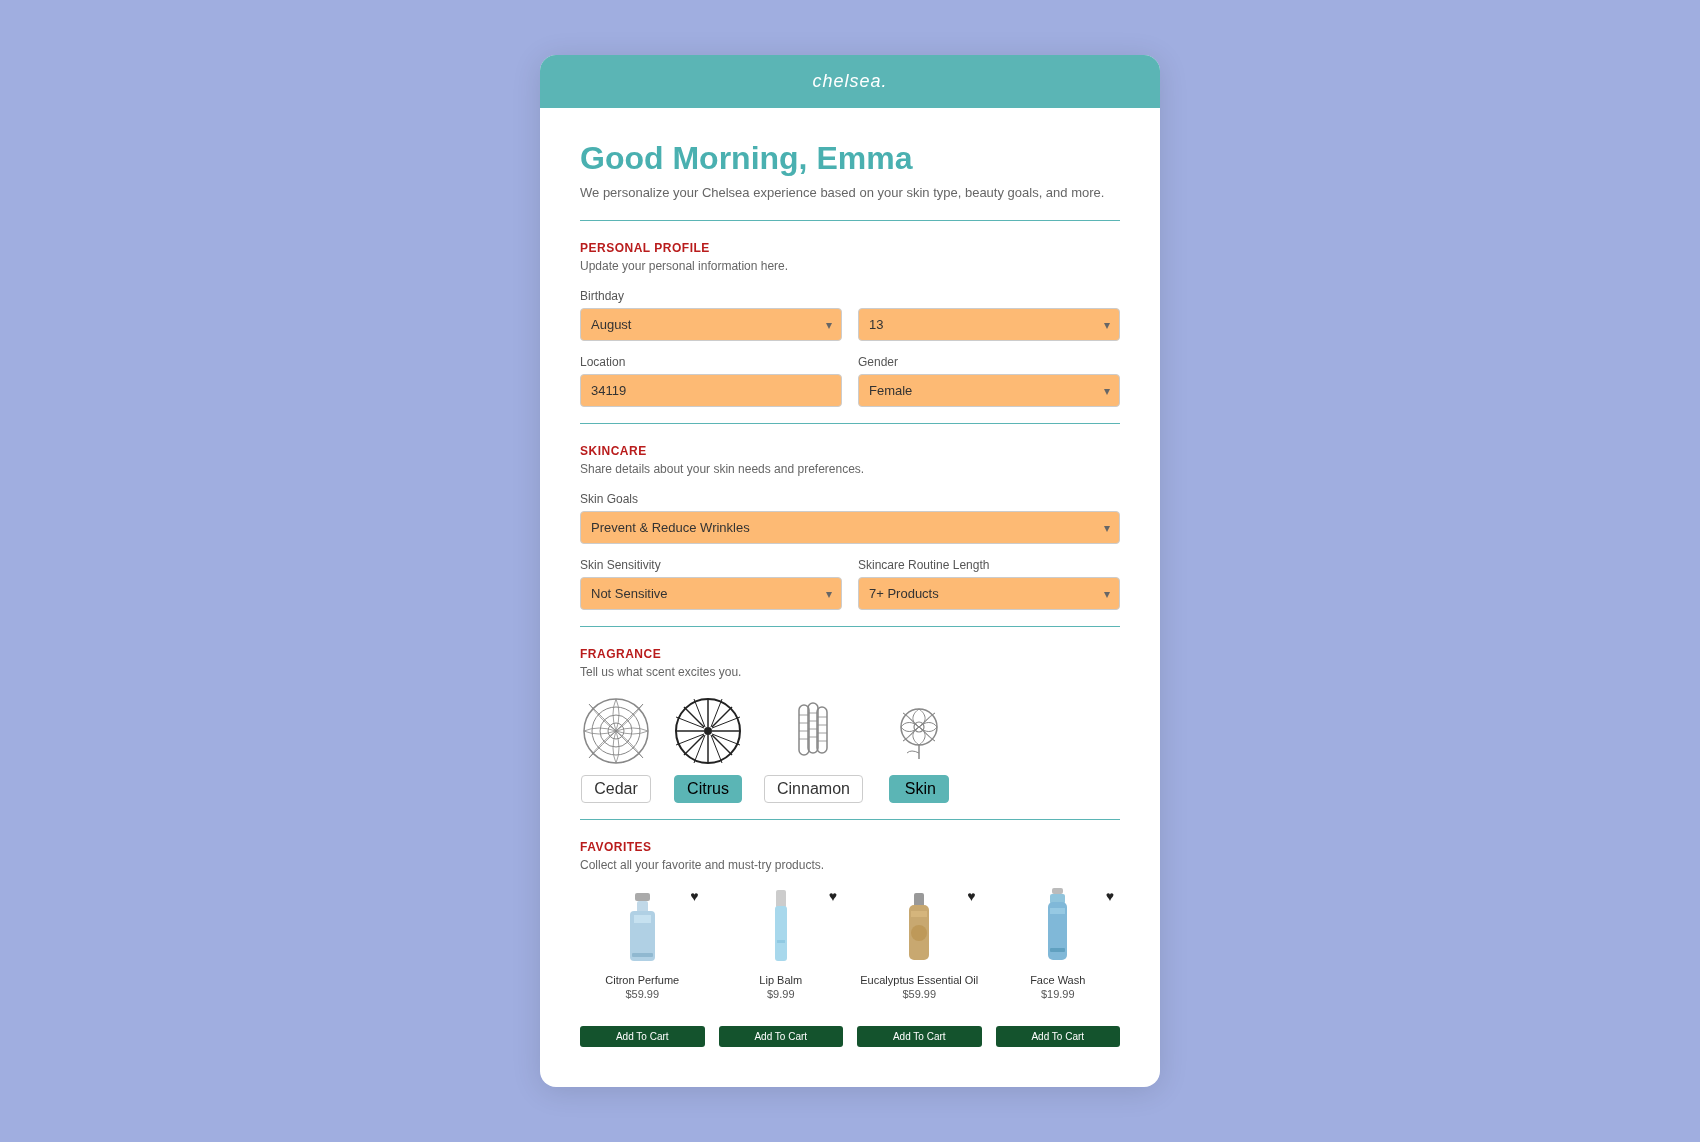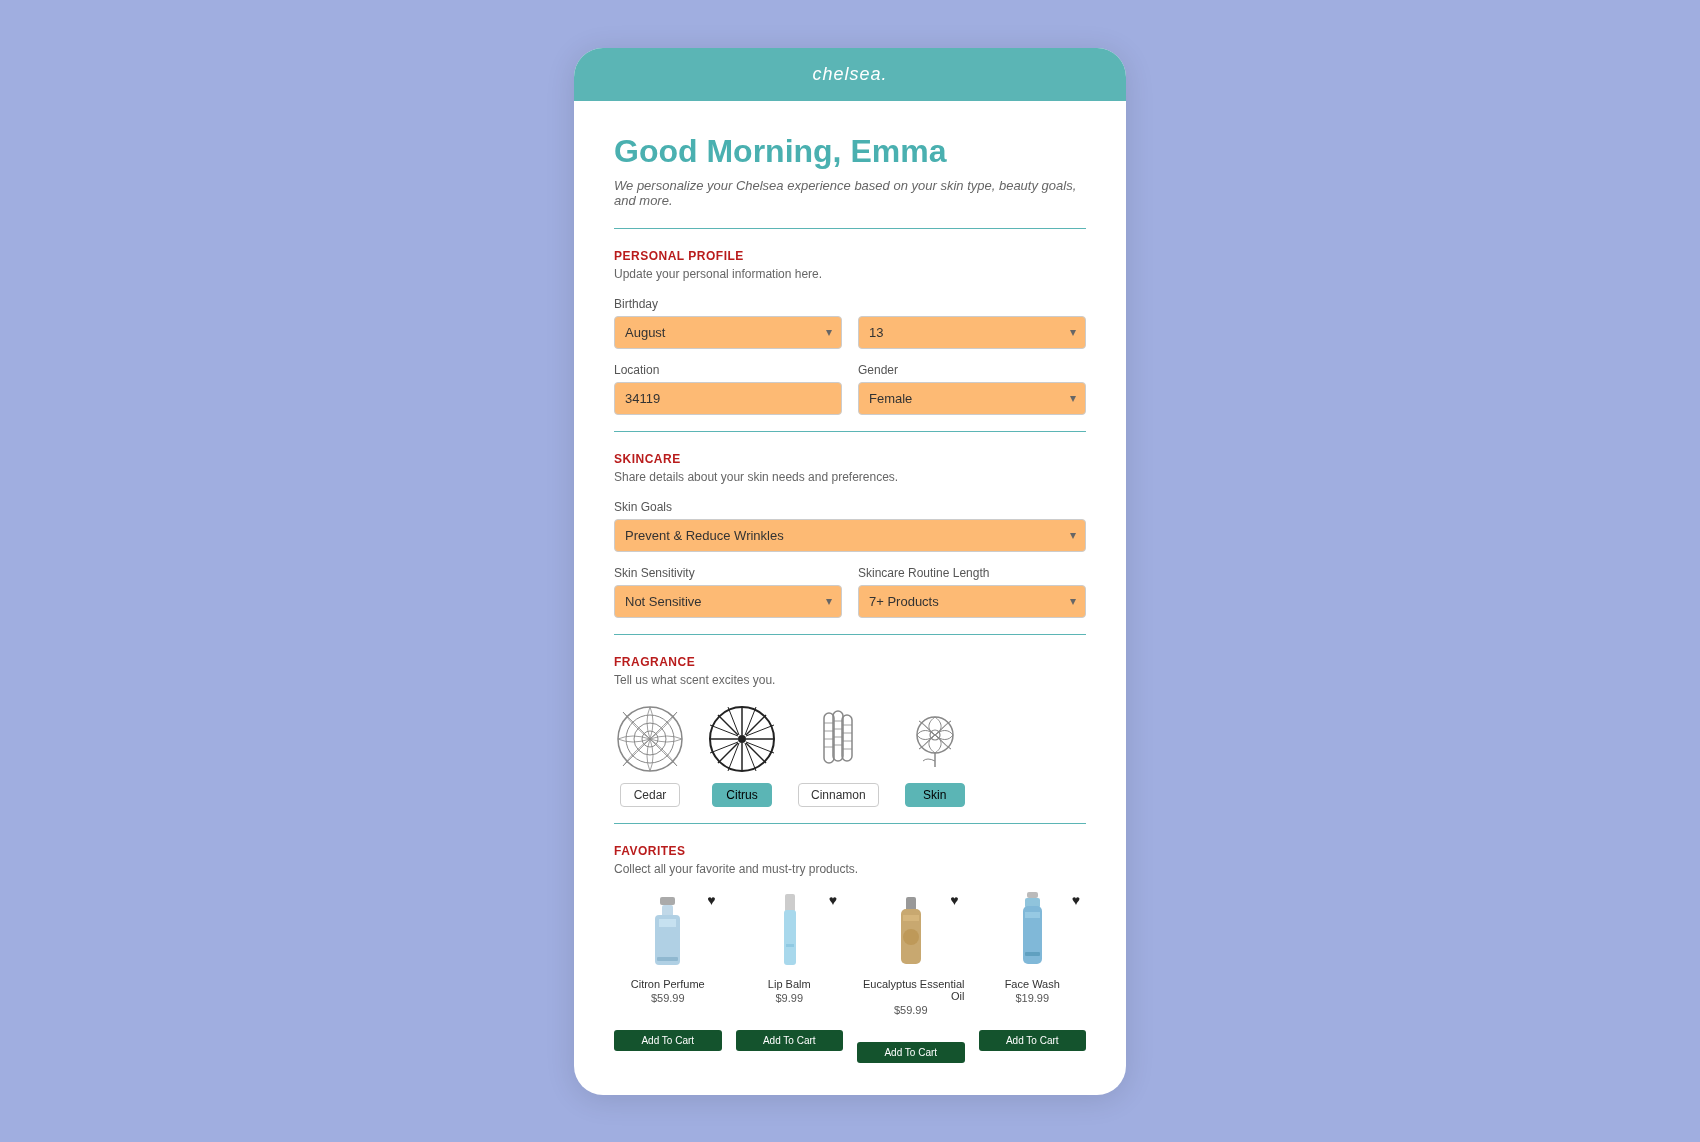--- a/index.html
+++ b/index.html
@@ -6,51 +6,50 @@
     body {
       background-color: #a0aee0;
       min-height: 1142px;
       display: flex;
       align-items: center;
       justify-content: center;
       font-family: 'Helvetica Neue', Arial, sans-serif;
     }
     .card {
       background: #fff;
-      border-radius: 29px;
-      width: 552px;
+      border-radius: 16px;
+      width: 620px;
       overflow: hidden;
       box-shadow: 0 4px 30px rgba(0,0,0,0.12);
     }
     .card-header {
       background: #5bb5b5;
       padding: 16px;
       text-align: center;
     }
     .card-header .brand {
       color: #fff;
       font-size: 18px;
       font-style: italic;
       font-weight: 400;
       letter-spacing: 1px;
     }
     .card-body {
-      padding: 32px 40px 32px 40px;
+      padding: 32px 40px 40px 40px;
     }
     .greeting {
       font-size: 32px;
       font-weight: 700;
       color: #4ab0b0;
       margin-bottom: 8px;
     }
     .greeting-sub {
       font-size: 13px;
       color: #666;
       margin-bottom: 20px;
-      font-style: italic;
     }
     .divider {
       border: none;
       border-top: 1.5px solid #5bb5b5;
       margin: 16px 0 20px 0;
     }
     .section-title {
       font-size: 12px;
       font-weight: 700;
       color: #b91c1c;
@@ -111,26 +110,26 @@
     .fragrance-item {
       display: flex;
       flex-direction: column;
       align-items: center;
       gap: 8px;
     }
     .fragrance-btn {
       border: 1px solid #ccc;
       border-radius: 4px;
       background: #fff;
-      font-size: 12px;
+      font-size: 16px;
       color: #333;
       padding: 4px 12px;
       cursor: pointer;
       min-width: 60px;
-      text-align: center;
+      text-align: right;
     }
     .fragrance-btn.selected {
       background: #5bb5b5;
       color: #000000;
       border-color: #5bb5b5;
     }
     .favorites-grid {
       display: flex;
       gap: 14px;
       margin-top: 12px;

